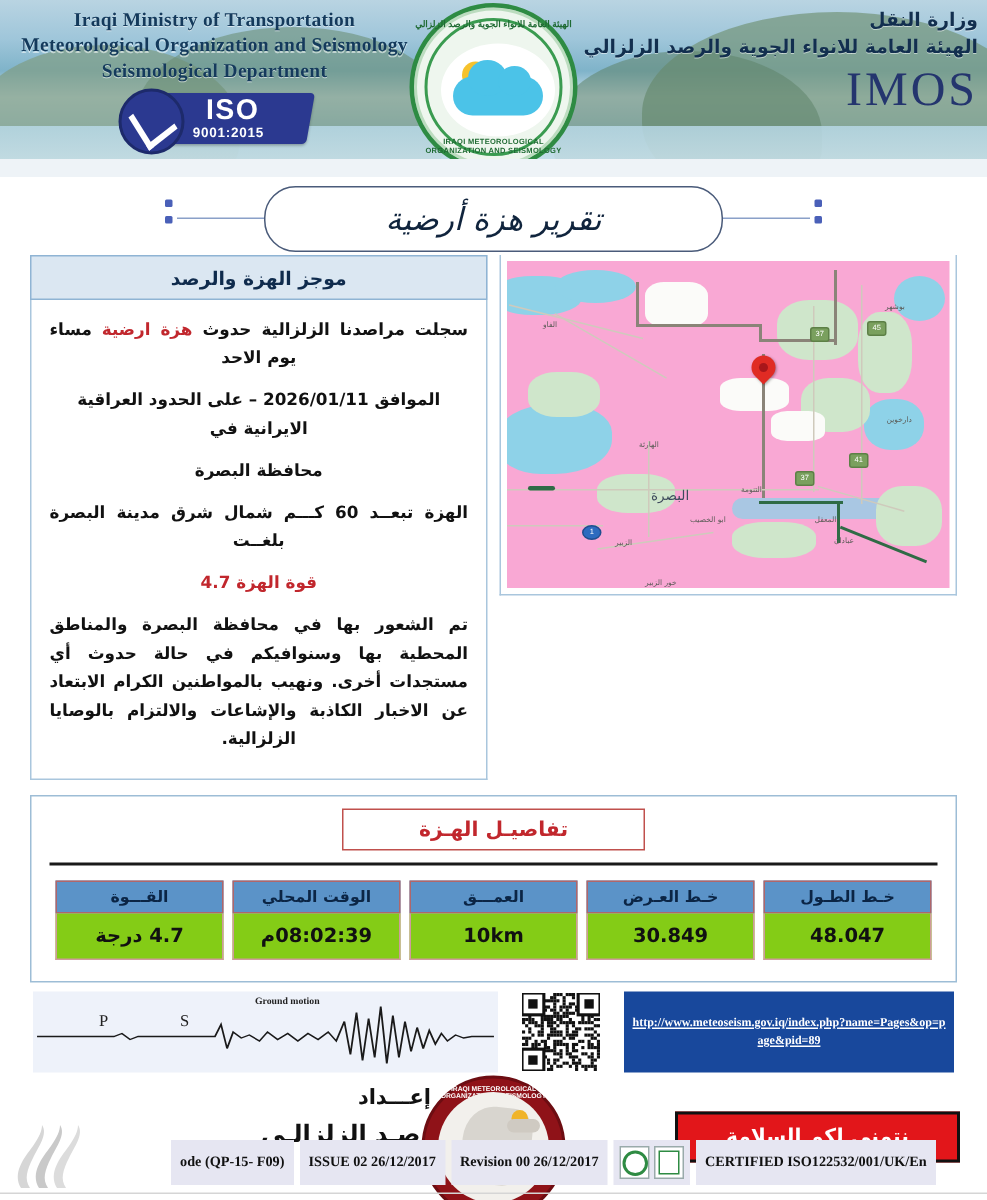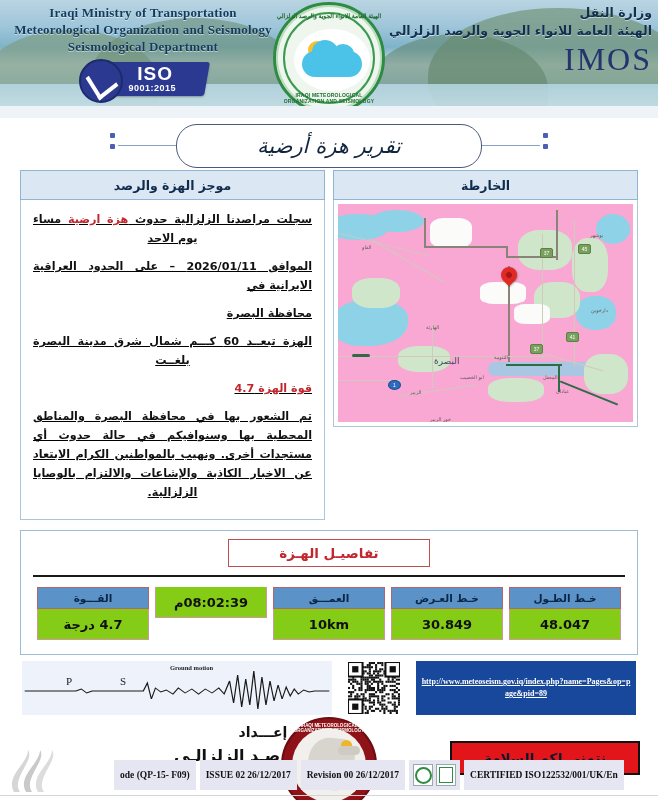--- a/index.html
+++ b/index.html
@@ -88,24 +88,24 @@
     color:#fff;font-size:5px;font-family:"Liberation Sans",sans-serif;text-align:center;
     line-height:8px;height:8px;width:11px;}
   .shield.blue{background:#2d6bbf;border-color:#1f4e8f;border-radius:50%;width:11px;}
   .mlbl{position:absolute;font-family:"DejaVu Sans",sans-serif;color:#5c5c58;font-size:5px;white-space:nowrap;}
   .mlbl.big{font-size:9px;color:#3d4a5c;}
   .pin{position:absolute;width:16px;height:16px;background:#e02b24;border-radius:50% 50% 50% 0;
     transform:rotate(-45deg);box-shadow:0 1px 2px rgba(0,0,0,.35);}
   .pin:after{content:"";position:absolute;left:5px;top:5px;width:6px;height:6px;border-radius:50%;background:#a8161a;}
 
   
-  .summary{padding:6px 8px 4px;direction:rtl;text-decoration:underline;}
+  .summary{padding:6px 8px 4px;direction:rtl;}
   .summary p{margin:0 0 9px;font-family:"DejaVu Sans",sans-serif;font-size:11.2px;line-height:19px;
     font-weight:bold;color:#111;text-align:justify;}
-  .summary p.center{}
+  .summary p.center{text-align:center;}
   .redb{color:#c1272d;font-weight:bold;}
   .just{text-align:justify;text-align-last:center;}
 
   
   .details{margin:10px 20px 0;border:1px solid #9dbdd6;background:#fff;padding:8px 10px 14px;}
   .det-title{width:200px;margin:0 auto;border:1.5px solid #c0504d;background:#fff;height:26px;
     display:flex;align-items:center;justify-content:center;}
   .det-title span{font-family:"DejaVu Sans",sans-serif;font-size:13.5px;font-weight:bold;color:#c1272d;}
   .det-rule{height:2px;background:#1a1a1a;margin:8px 2px 10px;}
   .det-grid{display:flex;flex-direction:row;justify-content:space-between;gap:6px;padding:0 6px;}
@@ -146,21 +146,21 @@
   .seal-imos-t{position:absolute;left:0;right:0;top:38px;text-align:center;
     font-family:"Liberation Sans",sans-serif;font-size:13px;font-weight:bold;color:#8f1218;letter-spacing:.5px;}
   .seal-year-l{position:absolute;left:5px;top:42px;color:#fff;font-size:6px;font-weight:bold;}
   .seal-year-r{position:absolute;right:5px;top:42px;color:#fff;font-size:6px;font-weight:bold;}
   .seal-topt{position:absolute;left:0;right:0;top:4px;text-align:center;color:#fff;font-size:4.5px;font-weight:bold;}
   .mini-sun{position:absolute;right:14px;top:12px;width:11px;height:11px;border-radius:50%;background:#f0b429;}
   .mini-cloud{position:absolute;right:6px;top:18px;width:22px;height:9px;border-radius:6px;background:#cfcac2;}
 
   .safety{position:absolute;right:18px;top:24px;width:186px;height:30px;background:#e2161a;
     border:2px solid #111;display:flex;align-items:center;justify-content:center;}
-  .safety span{font-family:"DejaVu Sans",sans-serif;font-size:13.5px;font-weight:bold;color:#0f172a;}
+  .safety span{font-family:"DejaVu Sans",sans-serif;font-size:13.5px;font-weight:bold;color:#ffffff;}
 
   
   .footbar{position:absolute;left:0;right:0;bottom:10px;height:30px;display:flex;direction:ltr;
     align-items:stretch;padding-left:22px;}
   .fb-logo{position:absolute;left:2px;bottom:-4px;width:58px;height:46px;}
   .fcell{background:#e6e6f2;display:flex;align-items:center;justify-content:center;margin-right:4px;
     font-family:"Liberation Serif",serif;font-size:9.5px;font-weight:bold;color:#111;padding:0 6px;white-space:nowrap;}
   .fcell.iso-imgs{background:#e6e6f2;padding:0 4px;gap:3px;}
   .iso-mini{width:18px;height:20px;background:#fff;border:1px solid #9aa;display:flex;
     align-items:center;justify-content:center;}
@@ -227,23 +227,20 @@
         <span></span>
       </div>
     <div class="title-pill">
       <span>تقرير هزة أرضية</span>
     </div>
   </div>
 
   <div class="panels">
 
     <div class="panel">
-      <div class="panel-head">
-        <span>الخارطة</span>
-      </div>
       <div class="panel-body">
         <div class="map" id="map-canvas">
 
           <div class="mp water" style="left:-10px;top:10px;width:60px;height:26px;border-radius:45%;"></div>
           <div class="mp water" style="left:32px;top:6px;width:54px;height:22px;border-radius:50%;"></div>
           <div class="mp water" style="left:-6px;top:96px;width:76px;height:46px;border-radius:45% 40% 50% 38%;"></div>
           <div class="mp water" style="left:238px;top:92px;width:40px;height:34px;border-radius:45%;"></div>
           <div class="mp water" style="left:258px;top:10px;width:34px;height:30px;border-radius:50%;"></div>
           <div class="mp water" style="left:150px;top:158px;width:120px;height:14px;border-radius:8px;opacity:.75;"></div>
 
@@ -349,20 +346,23 @@
         </div>
         <div class="det-cell">
           <div class="det-h">
             <span>العمـــق</span>
           </div>
           <div class="det-v">
             <span>10km</span>
           </div>
         </div>
         <div class="det-cell">
+          <div class="det-h">
+            <span>الوقت المحلي</span>
+          </div>
           <div class="det-v">
             <span>08:02:39م</span>
           </div>
         </div>
         <div class="det-cell">
           <div class="det-h">
             <span>القـــوة</span>
           </div>
           <div class="det-v">
             <span>4.7 درجة</span>

